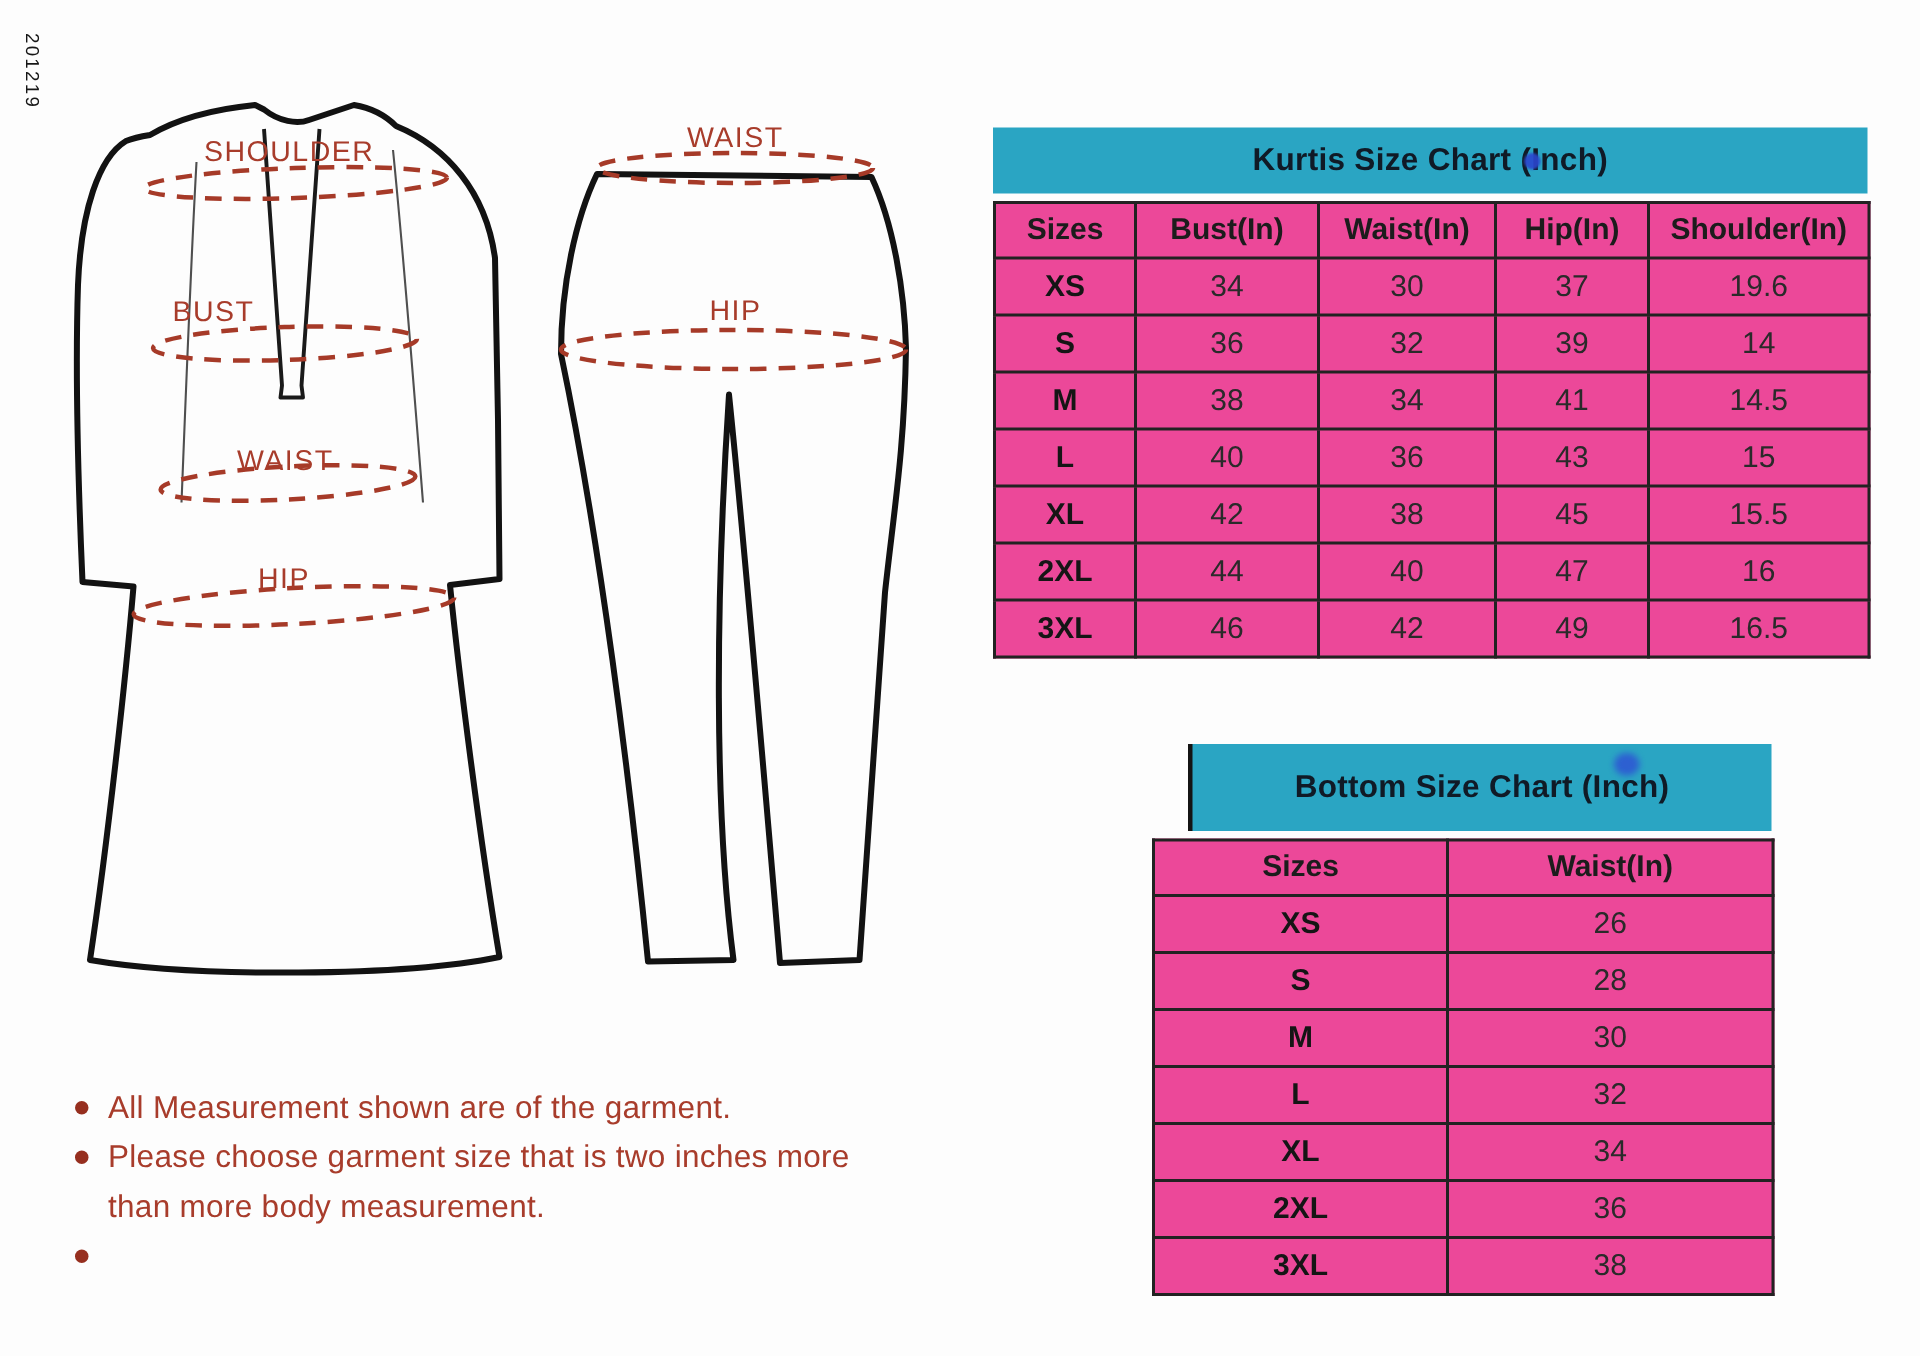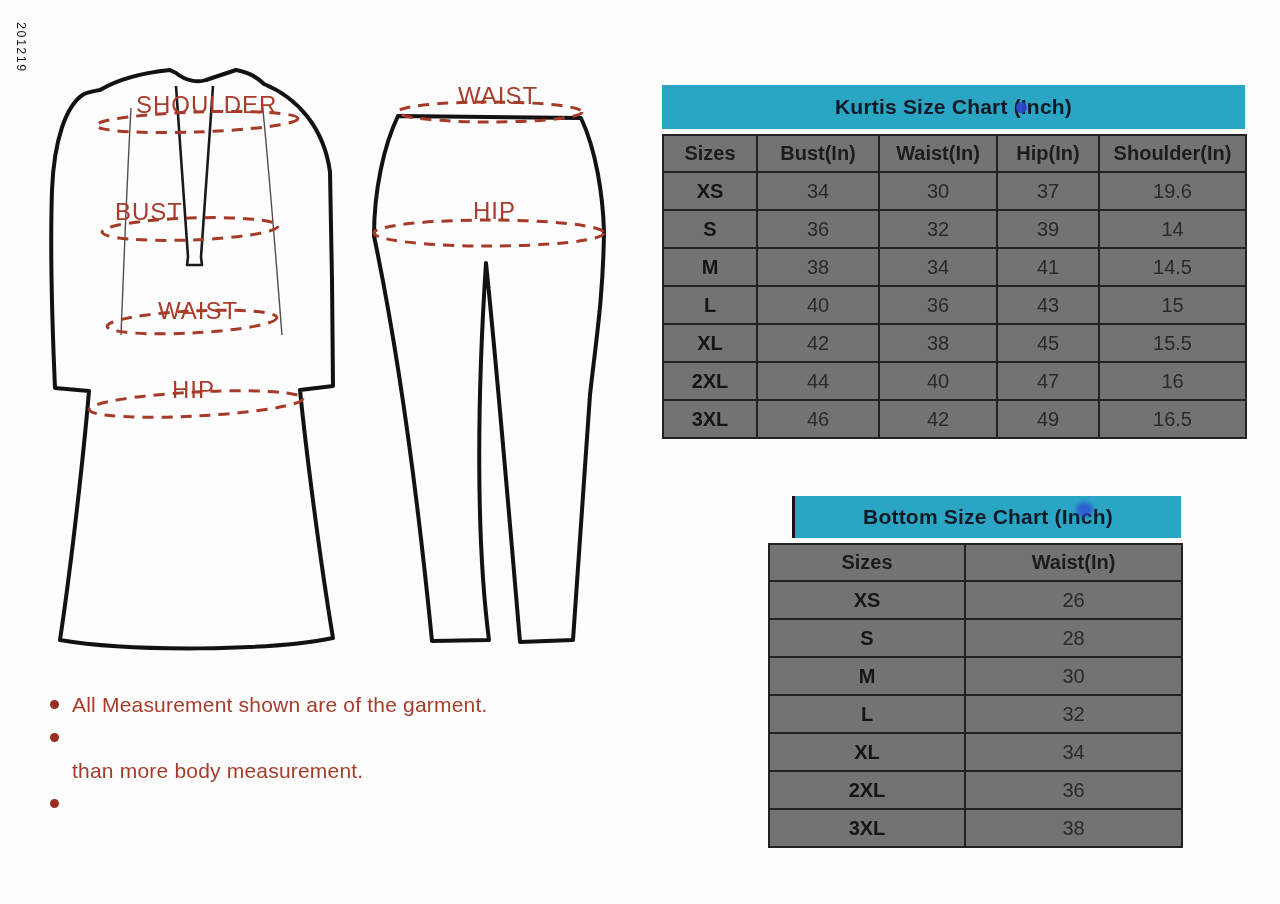--- a/index.html
+++ b/index.html
@@ -10,56 +10,56 @@
   
   .code{
     position:absolute; left:14px; top:22px;
     writing-mode:vertical-rl; font-size:12.5px; letter-spacing:1.5px;
     color:#161616;
   }
   
   .art{ position:absolute; left:0; top:0; width:1280px; height:904px; }
   
   .glabel{
-    position:absolute; color:#a83c2b; font-size:24px; letter-spacing:1px;
+    position:absolute; color:#a83c2b; font-size:19px; letter-spacing:1px;
     font-weight:normal; white-space:nowrap;
   }
   
   .chart{ position:absolute; }
   .bar{
     height:44px; background:#2aa5c3; position:relative;
     display:flex; align-items:center; justify-content:center;
   }
   .bar .title{ font-size:21px; font-weight:bold; color:#101a26; letter-spacing:.2px; }
   .chart.kurtis{ left:662px; top:85px; width:583px; }
   .chart.bottom{ left:768px; top:496px; width:413px; }
-  .chart.bottom .bar{ height:42px; border-left:3px solid #141414;margin-left:24px; }
+  .chart.bottom .bar{ height:58px; border-left:3px solid #141414;margin-left:24px; }
   .ink-dot{
     position:absolute; top:17px; left:calc(50% + 62px);
     width:11px; height:11px; border-radius:50%;
     background:#2b46cf; opacity:.9; filter:blur(.6px);
   }
   .ink-smudge{
     position:absolute; top:6px; left:calc(50% + 88px);
     width:17px; height:15px; border-radius:50%;
     background:#2e49d6; opacity:.75; filter:blur(2.2px);
   }
   table.tbl{
     border-collapse:collapse; table-layout:fixed; width:100%;
-    margin-top:5px; background:#737373;
+    margin-top:5px; background:#ec4899;
   }
   .tbl th, .tbl td{
     border:2px solid #222; text-align:center; padding:0;
     font-size:20px; color:#1c1c1c; overflow:hidden; white-space:nowrap;
   }
   .tbl th{ height:35px; font-weight:bold; }
   .tbl td{ height:36px; font-weight:normal; color:#2a2a2a;border-radius:19px; }
   .tbl td:first-child{ font-weight:bold; color:#151515; }
   
-  .notes{ position:absolute; left:44px; top:688px; width:640px; }
+  .notes{ position:absolute; left:44px; top:722px; width:640px; }
   .note-row{ display:flex; align-items:flex-start; min-height:33px; }
   .note-row .ntext{
     color:#a83c2b; font-size:21px; line-height:33px; letter-spacing:.2px; white-space:pre;
   }
   .bullet{
     flex:none; width:9px; height:9px; border-radius:50%;
     background:#962f1f; margin:12px 13px 0 6px;
   }
   .bspacer{ flex:none; width:28px; }
 </style>
@@ -237,20 +237,21 @@
     </table>
   </section>
 
   <section class="notes">
     <div class="note-row">
       <span class="bullet"></span>
       <span class="ntext">All Measurement shown are of the garment.</span>
     </div>
     <div class="note-row">
       <span class="bullet"></span>
+      <span class="ntext">Please choose garment size that is two inches more</span>
     </div>
     <div class="note-row">
       <span class="bspacer"></span>
       <span class="ntext">than more body measurement.</span>
     </div>
     <div class="note-row">
       <span class="bullet"></span>
     </div>
   </section>
 

